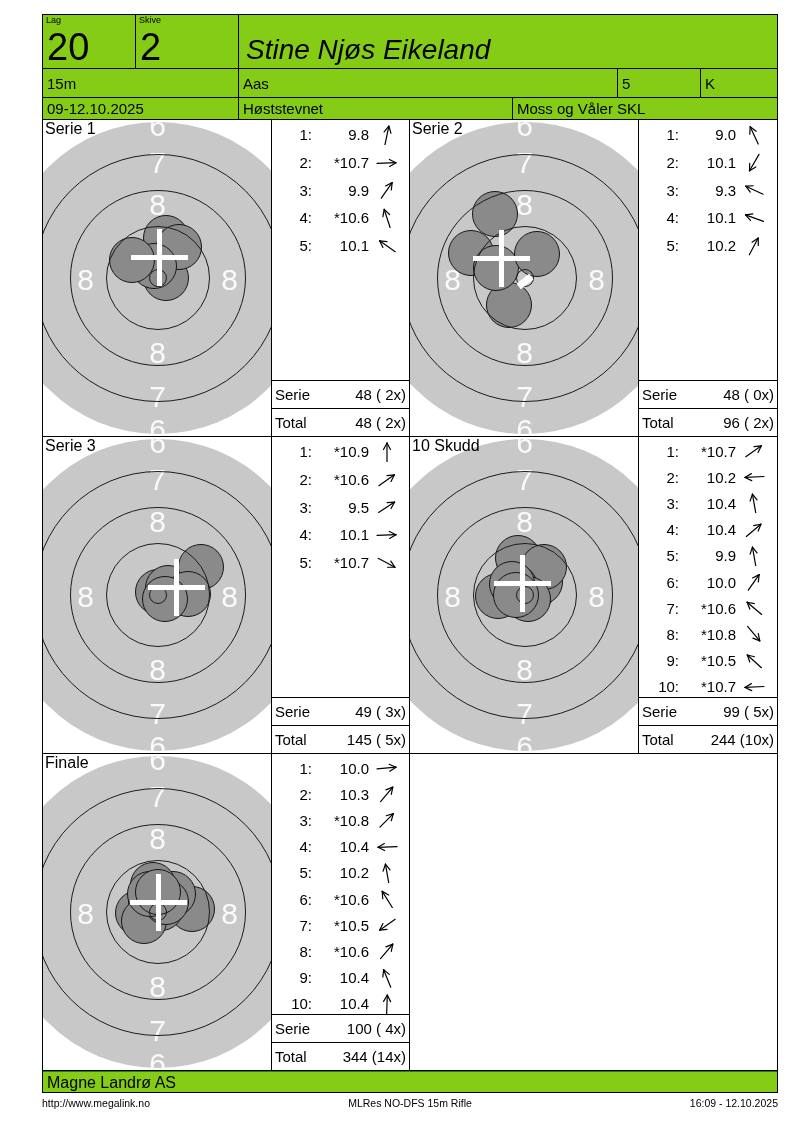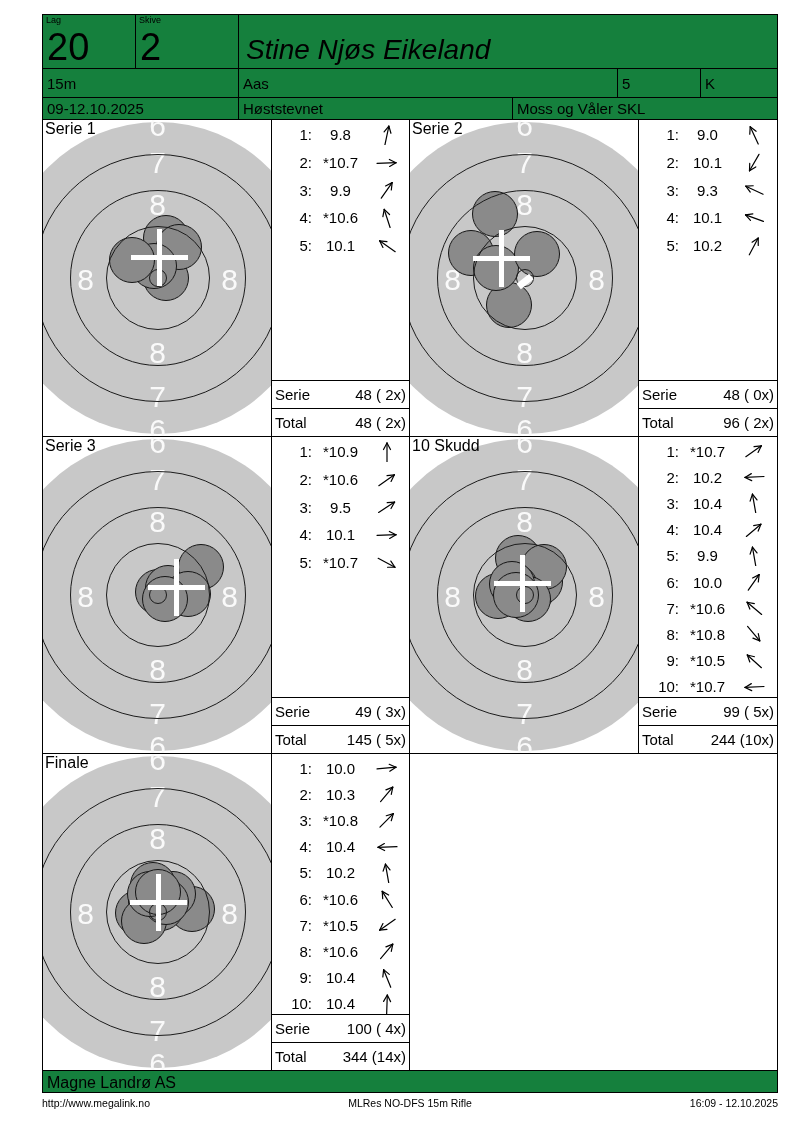--- a/index.html
+++ b/index.html
@@ -3,21 +3,21 @@
 <meta charset="utf-8">
 <style>
   html,body{margin:0;padding:0;}
   body{
     width:800px;height:1130px;background:#ffffff;position:relative;
     font-family:"Liberation Sans", sans-serif;color:#000;
   }
   .sheet{
     position:absolute;left:42px;top:14px;width:736px;height:1079px;
     border:1px solid #000;box-sizing:border-box;display:flex;flex-direction:column;
-    background:#15803d;
+    background:#84cc16;
   }
   .row{display:flex;box-sizing:border-box;flex:none;}
   .hdrA{height:54px;border-bottom:1px solid #000;}
   .hdrB{height:29px;border-bottom:1px solid #000;}
   .hdrC{height:22px;border-bottom:1px solid #000;}
   .cell{box-sizing:border-box;position:relative;overflow:hidden;}
   .br{border-right:1px solid #000;}
   .tinyLbl{position:absolute;left:3px;top:1px;font-size:9px;line-height:1;}
   .bigVal{position:absolute;left:4px;bottom:2px;font-size:38px;line-height:1;}
   .shooterName{position:absolute;left:7px;bottom:4px;font-size:28px;line-height:1;}
@@ -32,21 +32,21 @@
   .tlabel{position:absolute;font-size:30px;line-height:1;transform:translate(-50%,-50%);}
   .shot{position:absolute;border-radius:50%;box-sizing:border-box;}
   .crossbar{position:absolute;}
   .ptitle{position:absolute;left:2px;top:0px;font-size:16px;line-height:1.15;z-index:10;}
   .marker{position:absolute;z-index:7;}
   .slist{width:138px;flex:none;display:flex;flex-direction:column;box-sizing:border-box;background:#fff;}
   .slist.mid{border-right:1px solid #000;}
   .shotsArea{flex:1;overflow:hidden;display:flex;flex-direction:column;padding-top:1px;}
   .srow{display:flex;align-items:center;flex:none;}
   .sn{width:40px;text-align:right;font-size:15px;}
-  .sv{width:57px;text-align:center;font-size:15px;}
+  .sv{width:57px;text-align:right;font-size:15px;}
   .sa{width:38px;display:flex;justify-content:center;align-items:center;}
   .sumrow{height:27px;flex:none;border-top:1px solid #000;display:flex;align-items:center;font-size:15px;}
   .sumlabel{flex:1;padding-left:3px;}
   .sumval{padding-right:3px;text-align:right;white-space:pre;}
   .void{flex:1;background:#fff;}
   .magne{flex:1;border-top:1px solid #15803d;font-size:16px;padding:2px 0 0 4px;box-sizing:border-box;}
   .pfooter{
     position:absolute;left:42px;top:1097px;width:736px;display:flex;
     font-size:10.5px;line-height:1.2;align-items:flex-end;
   }

